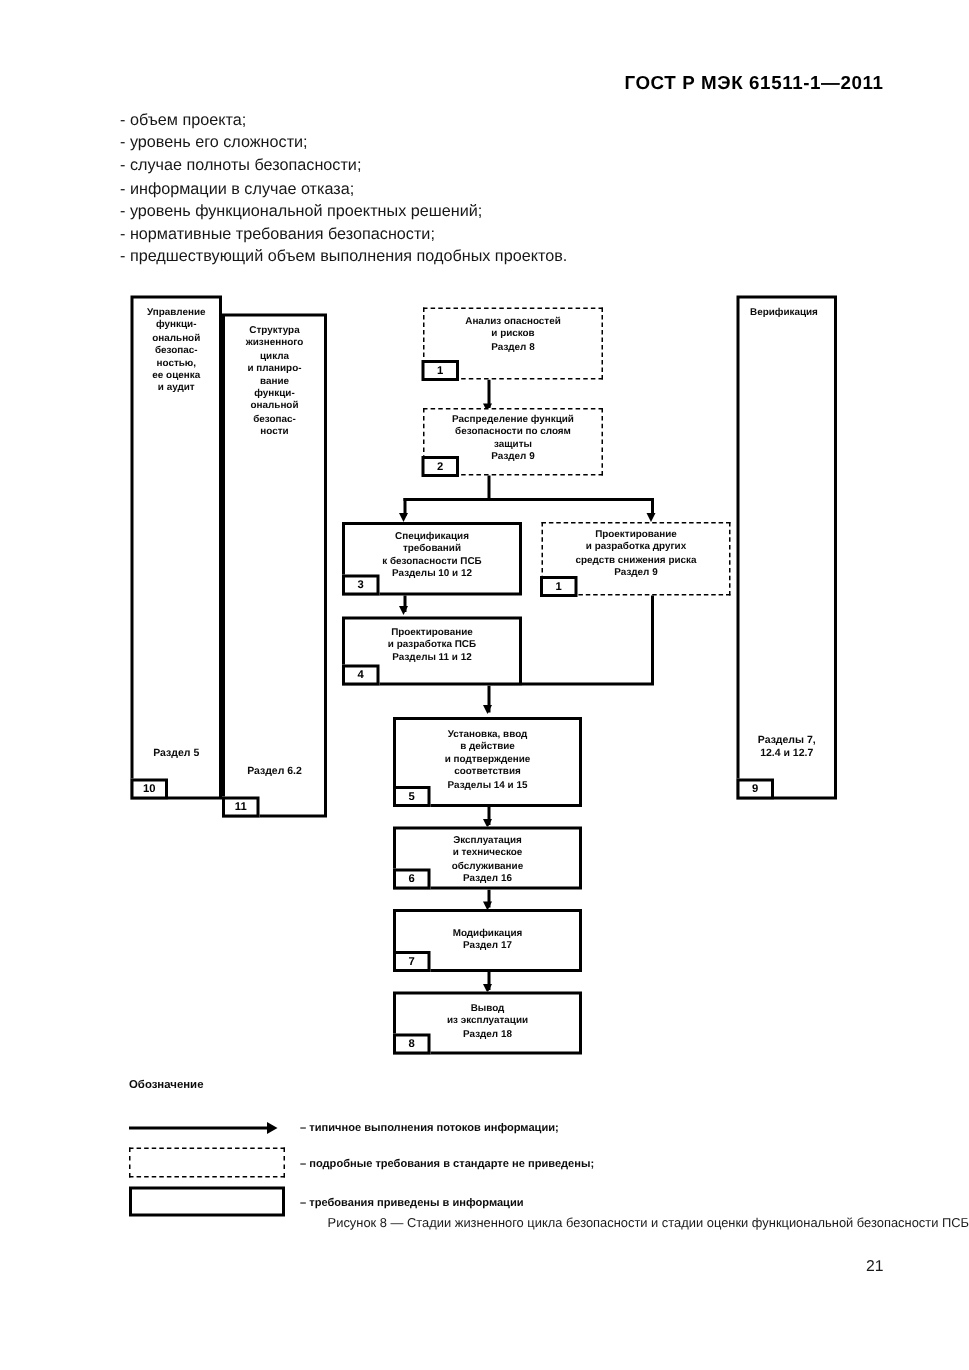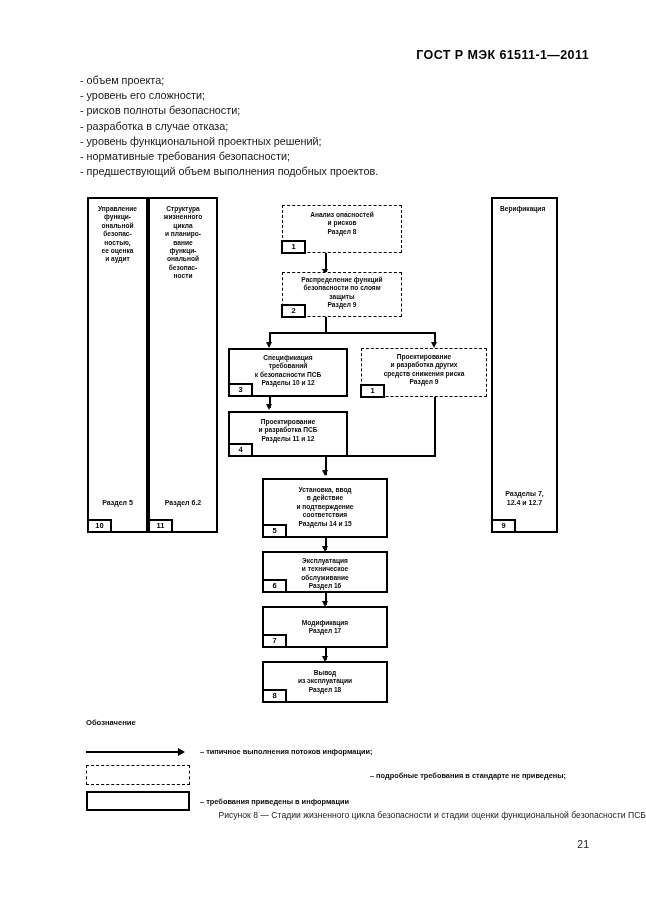--- a/index.html
+++ b/index.html
@@ -197,22 +197,22 @@
 </head>
 <body>
 
 <div class="page">
 
   <div class="doc-header">ГОСТ Р МЭК 61511-1—2011</div>
 
   <div class="bullet-list">
     <div>- объем проекта;</div>
     <div>- уровень его сложности;</div>
-    <div>- рисков полноты безопасности;</div>
-    <div>- разработка в случае отказа;</div>
+    <div>- случае полноты безопасности;</div>
+    <div>- информации в случае отказа;</div>
     <div>- уровень функциональной проектных решений;</div>
     <div>- нормативные требования безопасности;</div>
     <div>- предшествующий объем выполнения подобных проектов.</div>
   </div>
 
   <div class="diagram">
 
     <div class="box col-box" style="left:87px; top:4px; width:61px; height:336px;">
       <div class="btext">
         <span>Управление</span><br>
@@ -220,21 +220,21 @@
         <span>ональной</span><br>
         <span>безопас-</span><br>
         <span>ностью,</span><br>
         <span>ее оценка</span><br>
         <span>и аудит</span>
       </div>
       <div class="col-section">Раздел 5</div>
       <div class="tag">10</div>
     </div>
 
-    <div class="box col-box" style="left:148px; top:4px; width:70px; height:336px;">
+    <div class="box col-box" style="left:148px; top:16px; width:70px; height:336px;">
       <div class="btext">
         <span>Структура</span><br>
         <span>жизненного</span><br>
         <span>цикла</span><br>
         <span>и планиро-</span><br>
         <span>вание</span><br>
         <span>функци-</span><br>
         <span>ональной</span><br>
         <span>безопас-</span><br>
         <span>ности</span>
@@ -374,21 +374,21 @@
     <div class="legend-title">Обозначение</div>
 
     <div class="legend-row">
       <div class="legend-key">
         <span class="keyline"></span>
           <span class="keyarrow"></span>
       </div>
       <div class="legend-text">– типичное выполнения потоков информации;</div>
     </div>
 
-    <div class="legend-row" style="height:26px;justify-content:space-between;">
+    <div class="legend-row" style="height:26px;">
       <div class="legend-key">
         <span class="keybox-dashed"></span>
       </div>
       <div class="legend-text">– подробные требования в стандарте не приведены;</div>
     </div>
 
     <div class="legend-row" style="height:26px;">
       <div class="legend-key">
         <span class="keybox-solid"></span>
       </div>

